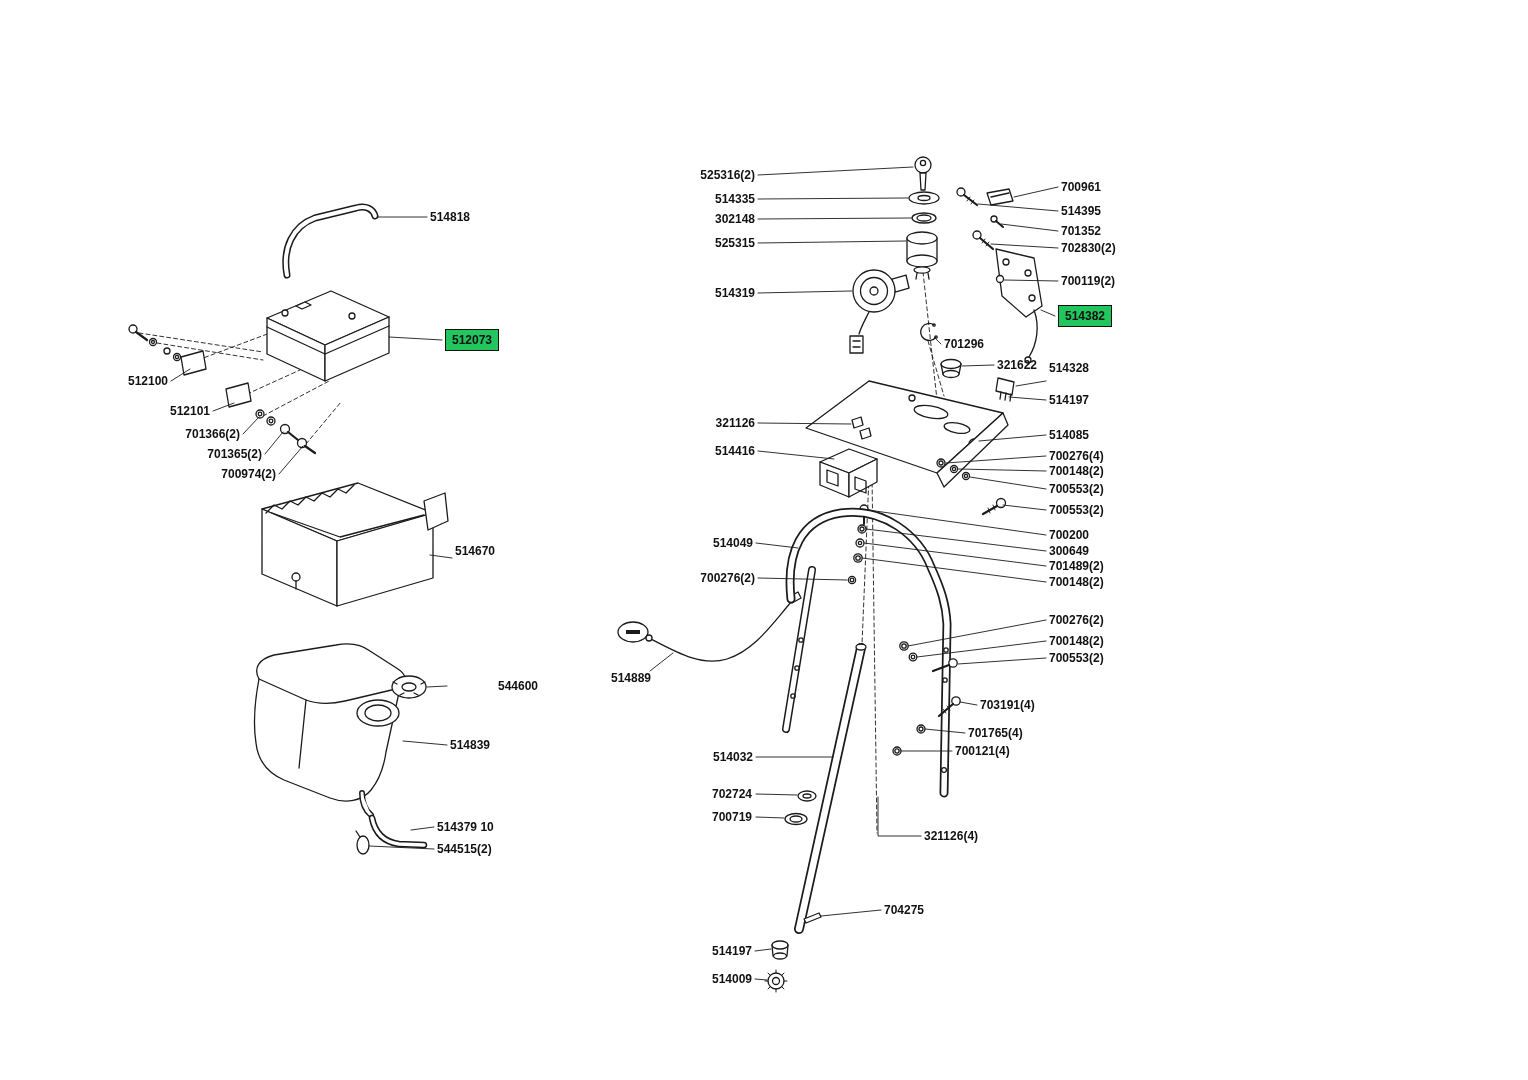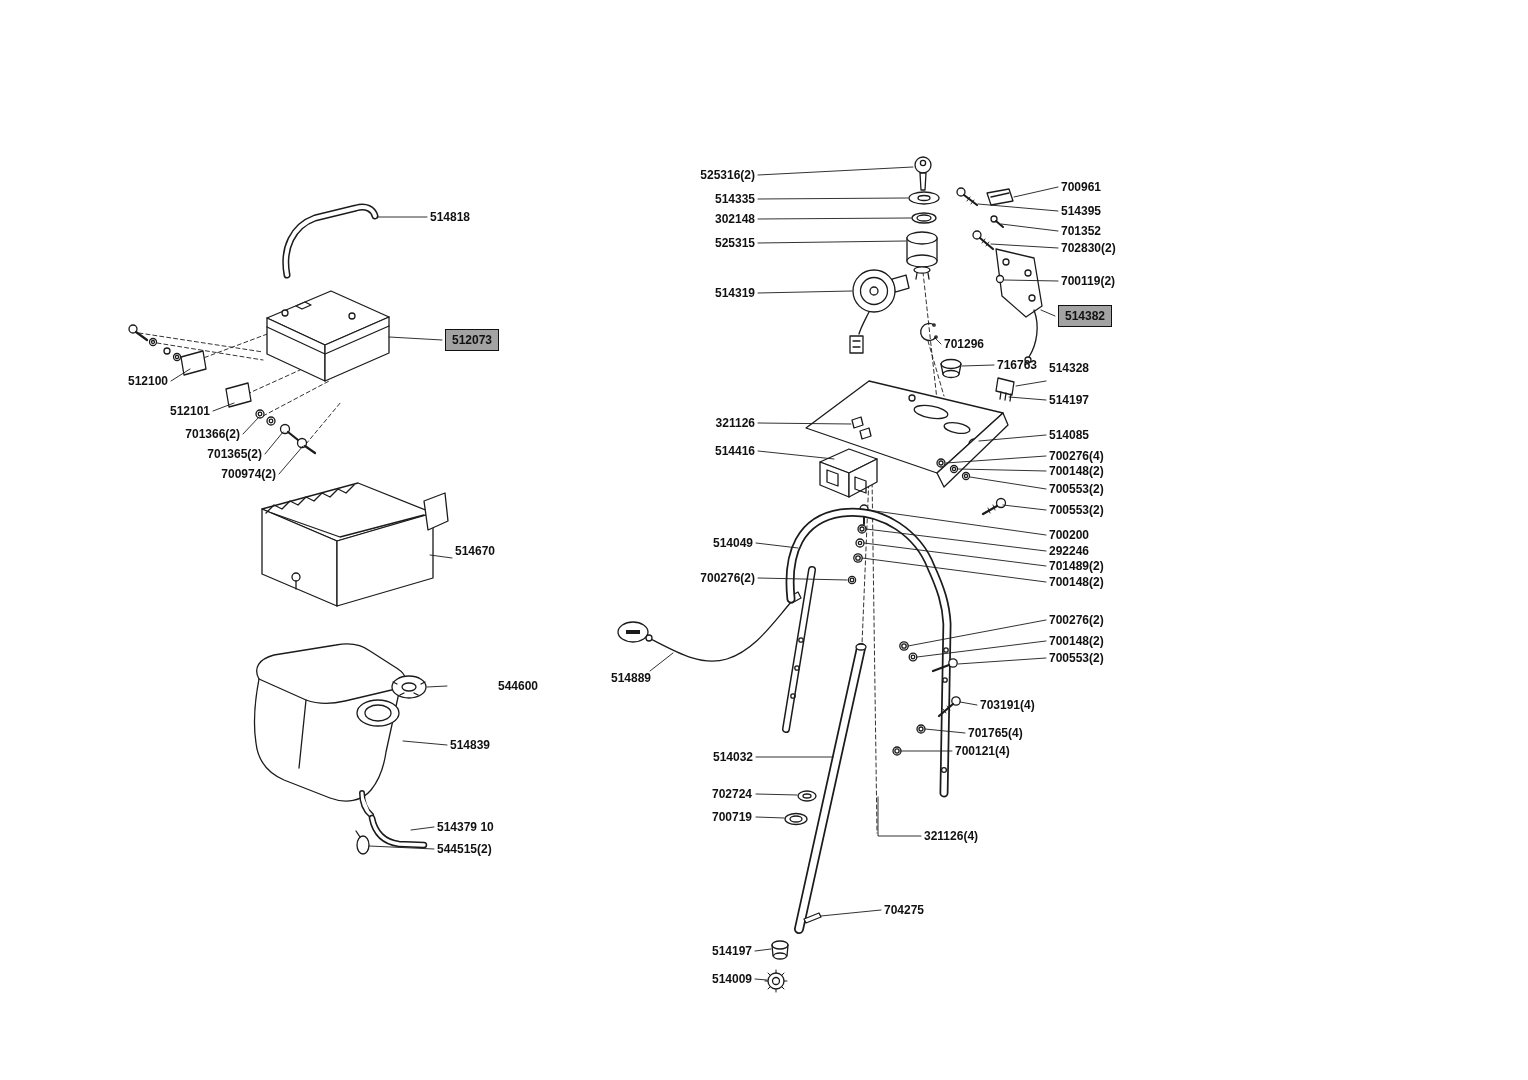--- a/index.html
+++ b/index.html
@@ -5,21 +5,21 @@
   * { margin:0; padding:0; box-sizing:border-box; }
   html,body { background:#ffffff; }
   body { width:1528px; height:1080px; font-family:"Liberation Sans", sans-serif; }
   #canvas { position:relative; width:1528px; height:1080px; background:#ffffff; overflow:hidden; }
   #art { position:absolute; left:0; top:0; width:1528px; height:1080px; }
   #label-layer { position:absolute; left:0; top:0; width:1528px; height:1080px; }
   .part-label {
     position:absolute; font-size:12px; font-weight:700; color:#111;
     white-space:nowrap; line-height:1;
   }
-  .part-label.boxed { border:1.3px solid #111; padding:4px 6px; background:#a3a3a3; }
+  .part-label.boxed { border:1.3px solid #111; padding:4px 6px; background:#22c55e; }
 </style>
 </head>
 <body>
 
 <div id="canvas">
 
   <svg id="art" viewBox="0 0 1528 1080" xmlns="http://www.w3.org/2000/svg">
     <g fill="none" stroke="#1b1b1b" stroke-width="1.3" stroke-linejoin="round" stroke-linecap="round">
 
       <g stroke-width="0.9" stroke-dasharray="4 3">
@@ -354,30 +354,30 @@
       <div class="part-label" style="left: 752px; top: 817px; transform: translate(-100%, -50%);">700719</div>
       <div class="part-label" style="left: 752px; top: 951px; transform: translate(-100%, -50%);">514197</div>
       <div class="part-label" style="left: 752px; top: 979px; transform: translate(-100%, -50%);">514009</div>
       <div class="part-label" style="left: 1061px; top: 187px; transform: translateY(-50%);">700961</div>
       <div class="part-label" style="left: 1061px; top: 211px; transform: translateY(-50%);">514395</div>
       <div class="part-label" style="left: 1061px; top: 231px; transform: translateY(-50%);">701352</div>
       <div class="part-label" style="left: 1061px; top: 248px; transform: translateY(-50%);">702830(2)</div>
       <div class="part-label" style="left: 1061px; top: 281px; transform: translateY(-50%);">700119(2)</div>
       <div class="part-label boxed" style="left: 1058px; top: 316px; transform: translateY(-50%);">514382</div>
       <div class="part-label" style="left: 944px; top: 344px; transform: translateY(-50%);">701296</div>
-      <div class="part-label" style="left: 997px; top: 365px; transform: translateY(-50%);">716763</div>
+      <div class="part-label" style="left: 997px; top: 365px; transform: translateY(-50%);">321622</div>
       <div class="part-label" style="left: 1049px; top: 368px; transform: translateY(-50%);">514328</div>
       <div class="part-label" style="left: 1049px; top: 400px; transform: translateY(-50%);">514197</div>
       <div class="part-label" style="left: 1049px; top: 435px; transform: translateY(-50%);">514085</div>
       <div class="part-label" style="left: 1049px; top: 456px; transform: translateY(-50%);">700276(4)</div>
       <div class="part-label" style="left: 1049px; top: 471px; transform: translateY(-50%);">700148(2)</div>
       <div class="part-label" style="left: 1049px; top: 489px; transform: translateY(-50%);">700553(2)</div>
       <div class="part-label" style="left: 1049px; top: 510px; transform: translateY(-50%);">700553(2)</div>
       <div class="part-label" style="left: 1049px; top: 535px; transform: translateY(-50%);">700200</div>
-      <div class="part-label" style="left: 1049px; top: 551px; transform: translateY(-50%);">292246</div>
+      <div class="part-label" style="left: 1049px; top: 551px; transform: translateY(-50%);">300649</div>
       <div class="part-label" style="left: 1049px; top: 566px; transform: translateY(-50%); text-align: center;">701489(2)</div>
       <div class="part-label" style="left: 1049px; top: 582px; transform: translateY(-50%);">700148(2)</div>
       <div class="part-label" style="left: 1049px; top: 620px; transform: translateY(-50%);">700276(2)</div>
       <div class="part-label" style="left: 1049px; top: 641px; transform: translateY(-50%);">700148(2)</div>
       <div class="part-label" style="left: 1049px; top: 658px; transform: translateY(-50%);">700553(2)</div>
       <div class="part-label" style="left: 980px; top: 705px; transform: translateY(-50%);">703191(4)</div>
       <div class="part-label" style="left: 968px; top: 733px; transform: translateY(-50%);">701765(4)</div>
       <div class="part-label" style="left: 955px; top: 751px; transform: translateY(-50%);">700121(4)</div>
       <div class="part-label" style="left: 924px; top: 836px; transform: translateY(-50%);">321126(4)</div>
       <div class="part-label" style="left: 884px; top: 910px; transform: translateY(-50%);">704275</div>

